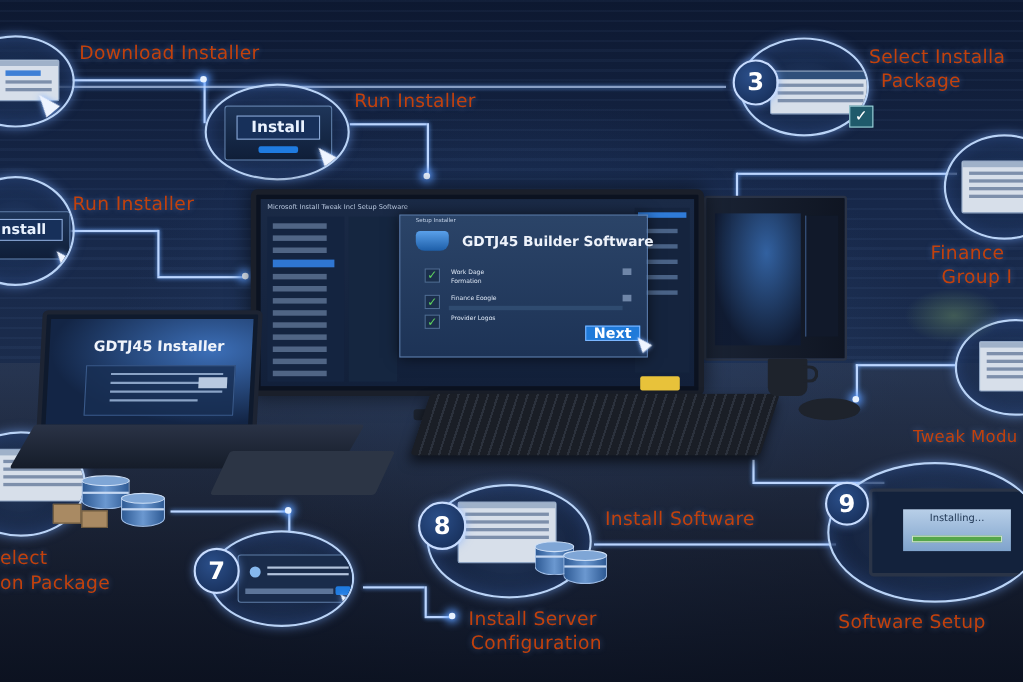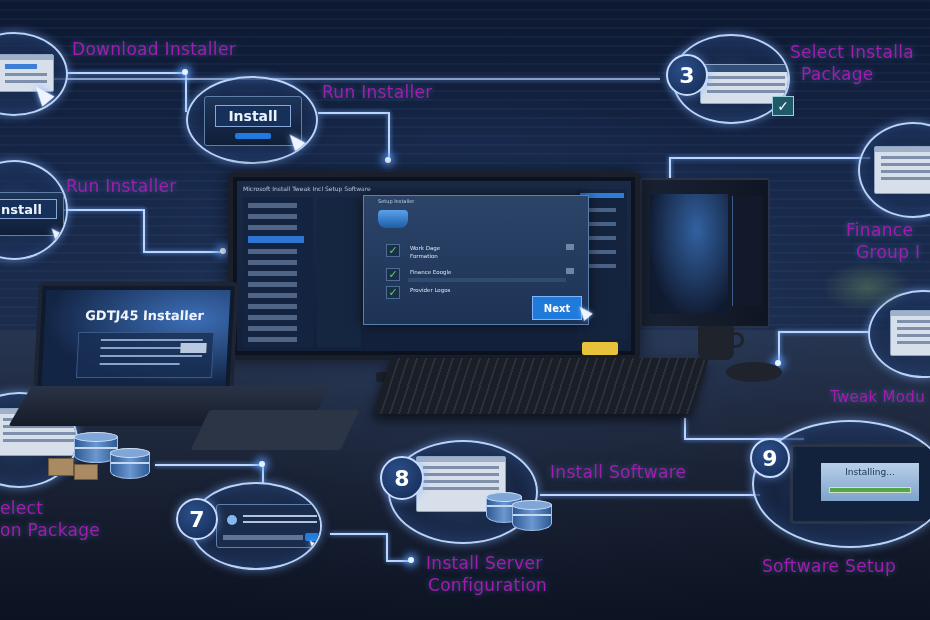--- a/index.html
+++ b/index.html
@@ -40,21 +40,21 @@
   }
   .step-num {
     position: absolute; border-radius: 50%;
     background: radial-gradient(circle at 40% 35%, #2b4f8a, #142a52);
     border: 2px solid #c7dcff;
     color: #fff; font-weight: bold; font-size: 22px;
     display: flex; align-items: center; justify-content: center;
     box-shadow: 0 0 8px rgba(120,170,255,0.6);
   }
   .label {
-    position: absolute; color: #a21caf; font-size: 17px; letter-spacing: 0.3px;
+    position: absolute; color: #c2410c; font-size: 17px; letter-spacing: 0.3px;
     white-space: nowrap; text-shadow: 0 0 6px rgba(120,170,255,0.4);
   }
 
   
   .mini {
     position: absolute; background: #d7dfea; border: 1px solid #8fa5c4; border-radius: 2px;
   }
   .mini .bar { height: 5px; background: #9fb1c9; }
   .mini .row { height: 3px; background: #7d8fab; margin: 4px 6px; }
   .mini .rowblue { height: 5px; background: #3d7fd6; margin: 4px 6px; width: 60%; }
@@ -100,22 +100,22 @@
   .dialog-logo { position: absolute; left: 14px; top: 14px; width: 30px; height: 18px; background: linear-gradient(180deg,#5aa0ea,#1d5ea8); border-radius: 4px 4px 8px 8px; }
   .check-row { position: absolute; left: 22px; height: 14px; width: 190px; }
   .check-box {
     position: absolute; left: 0; top: 0; width: 14px; height: 13px; background: #1b2f4c; border: 1px solid #4e6b92;
     color: #5fd35f; font-size: 11px; line-height: 12px; text-align: center; font-weight: bold;
   }
   .check-text { position: absolute; left: 24px; top: 1px; font-size: 5.5px; color: #dce6f4; }
   .check-line { position: absolute; left: 22px; right: 10px; top: 10px; height: 4px; background: #2f4b70; }
   .check-mini { position: absolute; right: 2px; top: 0; width: 8px; height: 6px; background: #6f86a8; }
   .next-btn {
-    position: absolute; left: 168px; top: 100px; width: 50px; height: 24px; background: #1f7ad9; border: 1px solid #7bb6ff;
-    color: #fff; font-size: 10px; font-weight: bold; display: flex; align-items: center; justify-content: center;
+    position: absolute; left: 168px; top: 100px; width: 50px; height: 14px; background: #1f7ad9; border: 1px solid #7bb6ff;
+    color: #fff; font-size: 13px; font-weight: bold; display: flex; align-items: center; justify-content: center;
   }
 
   .stand-neck { position: absolute; left: 412px; top: 360px; width: 40px; height: 18px; background: #111722; }
   .stand-base { position: absolute; left: 376px; top: 372px; width: 110px; height: 10px; background: #1c232f; border-radius: 3px; }
 
   .keyboard {
     position: absolute; left: 382px; top: 358px; width: 318px; height: 56px;
     background: repeating-linear-gradient(90deg, #1a1e26 0 7px, #2b313c 7px 9px), #1b1f27;
     transform: skewX(-18deg);
     border-radius: 4px; box-shadow: 0 6px 10px rgba(0,0,0,0.6);
@@ -359,20 +359,21 @@
       <div class="tab"></div>
         <div class="it"></div>
         <div class="it"></div>
         <div class="it"></div>
         <div class="it"></div>
         <div class="it"></div>
     </div>
     <div class="dialog">
       <div class="dialog-title">Setup Installer</div>
       <div class="dialog-logo"></div>
+      <div class="dialog-heading">GDTJ45 Builder Software</div>
       <div class="check-row" style="top:48px;">
         <div class="check-box">✓</div>
         <div class="check-text">Work Dage</div>
         <div class="check-text" style="top:9px;">Formation</div>
         <div class="check-mini"></div>
       </div>
       <div class="check-row" style="top:72px;">
         <div class="check-box">✓</div>
         <div class="check-text">Finance Eoogle</div>
         <div class="check-line"></div>

